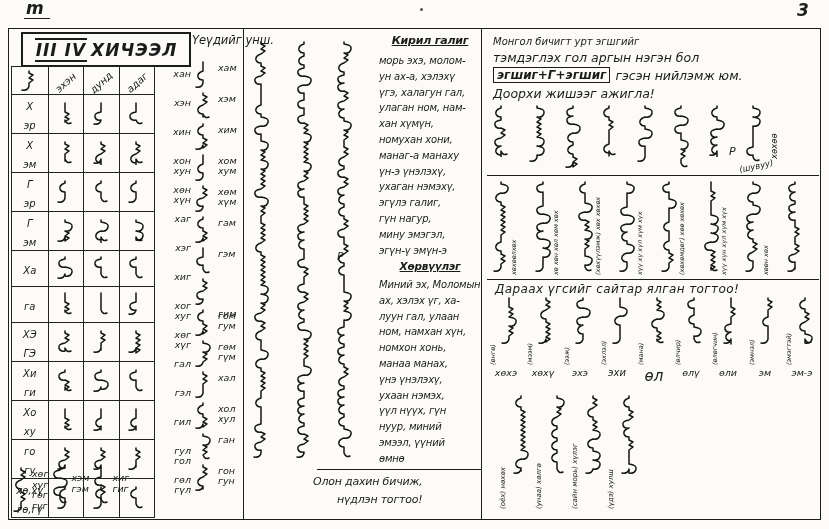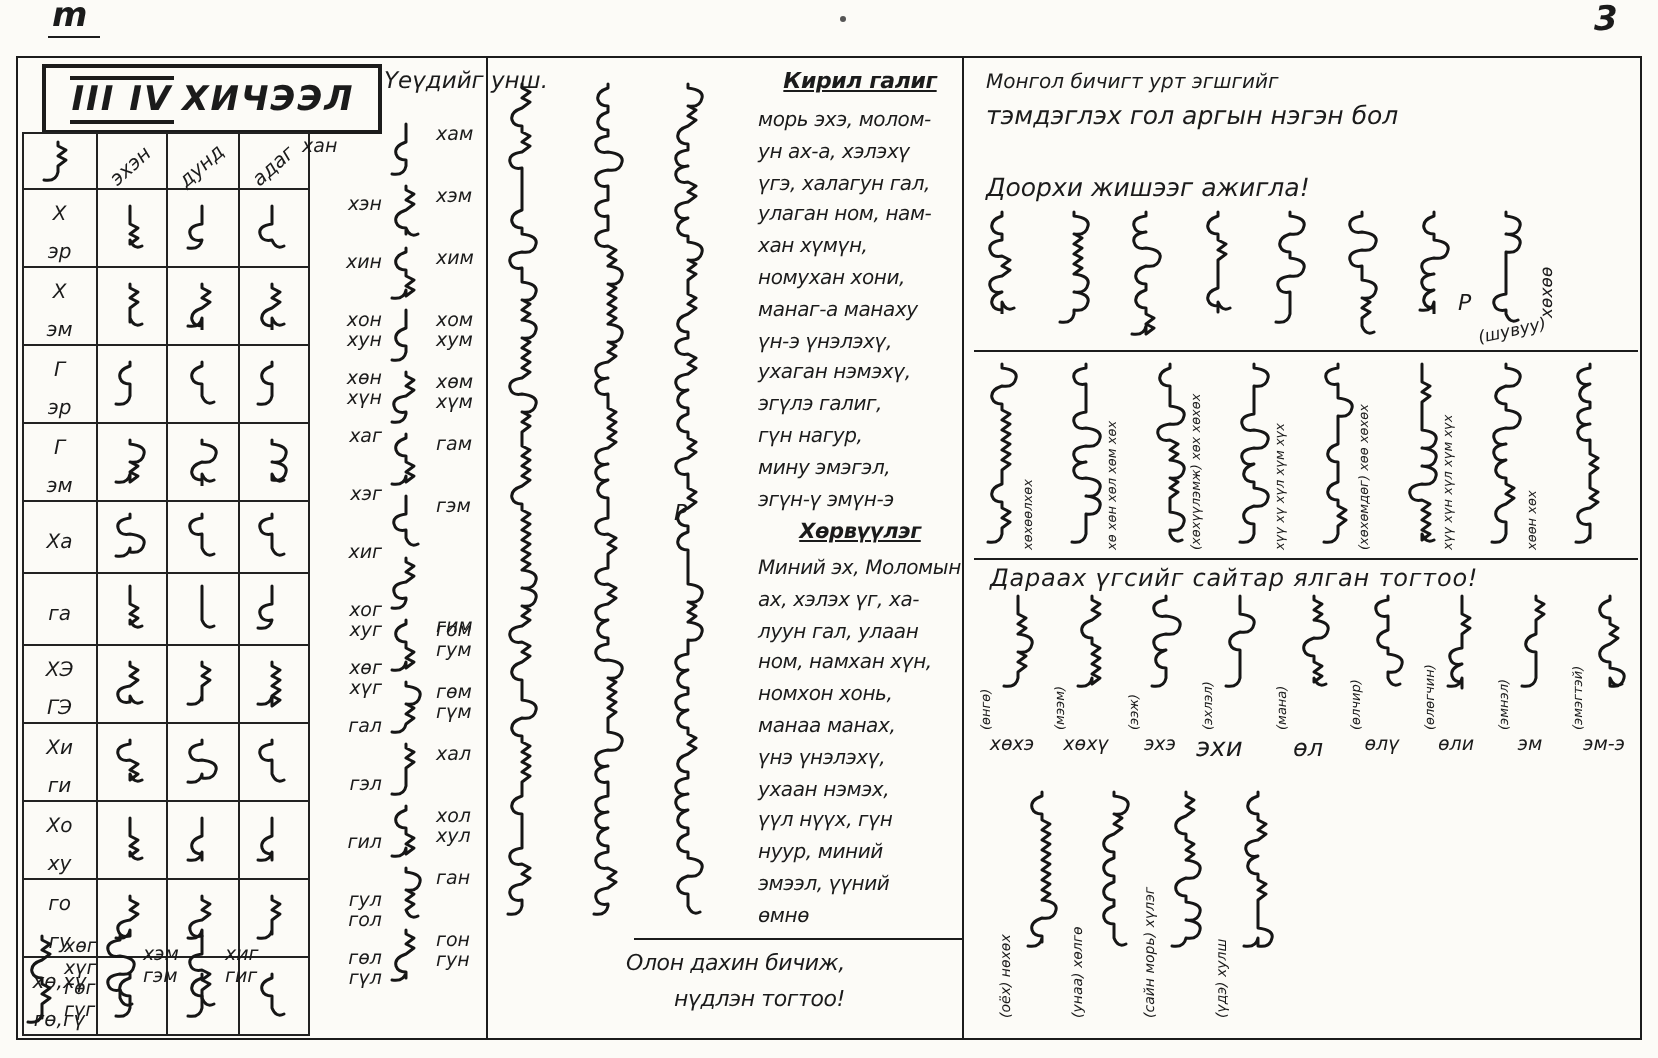--- a/index.html
+++ b/index.html
@@ -337,20 +337,24 @@
         <div class="abs cyr" style="left:-42px;top:459px;font-size:11px;">нүдлэн тогтоо!</div>
       </div>
 
     <div class="abs" id="rightcol" style="left:472px;top:0;width:341px;height:492px;">
       <div class="hline" style="left:6px;right:3px;top:146px;"></div>
       <div class="hline" style="left:6px;right:3px;top:250px;"></div>
       <div class="abs hw" style="left:14px;top:253px;font-size:12px;letter-spacing:0.4px;white-space:nowrap;">Дараах үгсийг сайтар ялган тогтоо!</div>
 
     <div class="abs hw" style="left:12px;top:4px;font-size:10px;line-height:17px;white-space:nowrap;">Монгол бичигт урт эгшгийг</div>
         <div class="abs hw" style="left:12px;top:21px;font-size:12.5px;white-space:nowrap;">тэмдэглэх гол аргын нэгэн бол</div>
+        <div class="abs hw" style="left:12px;top:38px;font-size:12.5px;white-space:nowrap;display:flex;align-items:center;gap:5px;">
+          <div class="formula" style="font-size:12px;">эгшиг+Г+эгшиг</div>
+          <div style="">гэсэн нийлэмж юм.</div>
+        </div>
         <div class="abs hw" style="left:12px;top:57px;font-size:12.5px;white-space:nowrap;">Доорхи жишээг ажигла!</div>
         <div class="abs" style="left:12px;top:76px;">
           <svg class="gl" width="17" height="52" viewBox="0 0 17 52">
             <path d="M8 1 L8 3 q-6 2 -5 6 q1 3 5 3 l0 3 q-7 1 -6 5 q1 4 6 3 L8 23 l4 2 l-4 3 l4 2 l-4 3 q-7 1 -6 5 q1 4 6 3 L8 41 q-6 2 -5 6 q1 3 5 3 l0 3 L8 46 q2 5 6 3" fill="none" stroke="#161616" stroke-width="1.5" stroke-linecap="round" stroke-linejoin="round"></path>
           </svg>
         </div>
         <div class="abs" style="left:48px;top:76px;">
           <svg class="gl" width="17" height="58" viewBox="0 0 17 58">
             <path d="M8 1 L8 3 q8 1 7 5 q-1 5 -7 4 L8 12 l4 2 l-4 3 l4 2 l-4 3 l4 2 l-4 3 l4 2 l-4 3 q8 1 7 5 q-1 5 -7 4 L8 41 q8 1 7 5 q-1 5 -7 4 L8 50 L8 52 q-1 5 -7 4" fill="none" stroke="#161616" stroke-width="1.5" stroke-linecap="round" stroke-linejoin="round"></path>
           </svg>
@@ -455,28 +459,28 @@
           </svg>
         </div>
         <div class="sideways abs hw" style="left:82px;top:270px;height:66px;font-size:6.5px;">(ээж)</div>
         <div class="abs hw" style="left:80px;top:338px;width:38px;text-align:center;font-size:9.5px;">эхэ</div>
         <div class="abs" style="left:131px;top:268px;">
           <svg class="gl" width="17" height="48" viewBox="0 0 17 48">
             <path d="M8 1 L8 3 l0 7 q8 1 7 5 q-1 5 -7 4 L8 19 q-6 2 -5 6 q1 3 5 3 l0 3 l0 7 L8 42 q-1 5 -7 4" fill="none" stroke="#161616" stroke-width="1.5" stroke-linecap="round" stroke-linejoin="round"></path>
           </svg>
         </div>
         <div class="sideways abs hw" style="left:119px;top:270px;height:66px;font-size:6.5px;">(эхлэл)</div>
-        <div class="abs hw" style="left:117px;top:338px;width:38px;text-align:left;font-size:13px;">эхи</div>
+        <div class="abs hw" style="left:117px;top:338px;width:38px;text-align:center;font-size:10px;">эхи</div>
         <div class="abs" style="left:168px;top:268px;">
           <svg class="gl" width="17" height="48" viewBox="0 0 17 48">
             <path d="M8 1 L8 3 l4 2 l-4 3 l4 2 l-4 3 q8 1 7 5 q-1 5 -7 4 L8 22 q-6 2 -5 6 q1 3 5 3 l0 3 l4 2 l-4 3 l4 2 l-4 3 L8 42 q2 5 6 3" fill="none" stroke="#161616" stroke-width="1.5" stroke-linecap="round" stroke-linejoin="round"></path>
           </svg>
         </div>
         <div class="sideways abs hw" style="left:156px;top:270px;height:66px;font-size:6.5px;">(мана)</div>
-        <div class="abs hw" style="left:154px;top:338px;width:38px;text-align:center;font-size:12px;">өл</div>
+        <div class="abs hw" style="left:154px;top:338px;width:38px;text-align:center;font-size:15px;">өл</div>
         <div class="abs" style="left:205px;top:268px;">
           <svg class="gl" width="17" height="48" viewBox="0 0 17 48">
             <path d="M8 1 L8 3 q-7 1 -6 5 q1 4 6 3 L8 11 l0 7 q-6 2 -5 6 q1 3 5 3 l0 3 q8 1 7 5 q-1 5 -7 4 L8 39 L8 42 q2 5 6 3" fill="none" stroke="#161616" stroke-width="1.5" stroke-linecap="round" stroke-linejoin="round"></path>
           </svg>
         </div>
         <div class="sideways abs hw" style="left:193px;top:270px;height:66px;font-size:6.5px;">(өлчир)</div>
         <div class="abs hw" style="left:191px;top:338px;width:38px;text-align:center;font-size:9.5px;">өлү</div>
         <div class="abs" style="left:242px;top:268px;">
           <svg class="gl" width="17" height="48" viewBox="0 0 17 48">
             <path d="M8 1 L8 3 l0 7 l4 2 l-4 3 l4 2 l-4 3 l0 7 q-7 1 -6 5 q1 4 6 3 L8 35 q-6 2 -5 6 q1 3 5 3 l0 3 L8 42 q-1 5 -7 4" fill="none" stroke="#161616" stroke-width="1.5" stroke-linecap="round" stroke-linejoin="round"></path>
@@ -517,21 +521,21 @@
         </div>
         <div class="sideways abs hw" style="left:90px;top:368px;height:112px;font-size:7px;">(сайн морь) хүлэг</div>
         <div class="abs" style="left:140px;top:366px;">
           <svg class="gl" width="17" height="80" viewBox="0 0 17 80">
             <path d="M8 1 L8 3 q-6 2 -5 6 q1 3 5 3 l0 3 l4 2 l-4 3 l4 2 l-4 3 q-7 1 -6 5 q1 4 6 3 L8 33 q-6 2 -5 6 q1 3 5 3 l0 3 l4 2 l-4 3 l4 2 l-4 3 l0 7 l0 7 q8 1 7 5 q-1 5 -7 4 L8 78 L8 74 q-1 5 -7 4" fill="none" stroke="#161616" stroke-width="1.5" stroke-linecap="round" stroke-linejoin="round"></path>
           </svg>
         </div>
         <div class="sideways abs hw" style="left:126px;top:368px;height:112px;font-size:7px;">(үдэ) хулш</div>
       </div>
   <div class="abs" style="left:0;top:0;width:234px;height:492px;">
-        <div class="lbl" style="left:142px;top:40px;width:40px;">хан</div>
+        <div class="lbl" style="left:142px;top:40px;width:40px;text-align:right;">хан</div>
         <div class="lbl" style="left:142px;top:69px;width:40px;text-align:right;">хэн</div>
         <div class="lbl" style="left:142px;top:98px;width:40px;text-align:right;">хин</div>
         <div class="lbl" style="left:142px;top:127px;width:40px;text-align:right;">хон<br>хун</div>
         <div class="lbl" style="left:142px;top:156px;width:40px;text-align:right;">хөн<br>хүн</div>
         <div class="lbl" style="left:142px;top:185px;width:40px;text-align:right;">хаг</div>
         <div class="lbl" style="left:142px;top:214px;width:40px;text-align:right;">хэг</div>
         <div class="lbl" style="left:142px;top:243px;width:40px;text-align:right;">хиг</div>
         <div class="lbl" style="left:142px;top:272px;width:40px;text-align:right;">хог<br>хуг</div>
         <div class="lbl" style="left:142px;top:301px;width:40px;text-align:right;">хөг<br>хүг</div>
         <div class="lbl" style="left:142px;top:330px;width:40px;text-align:right;">гал</div>

